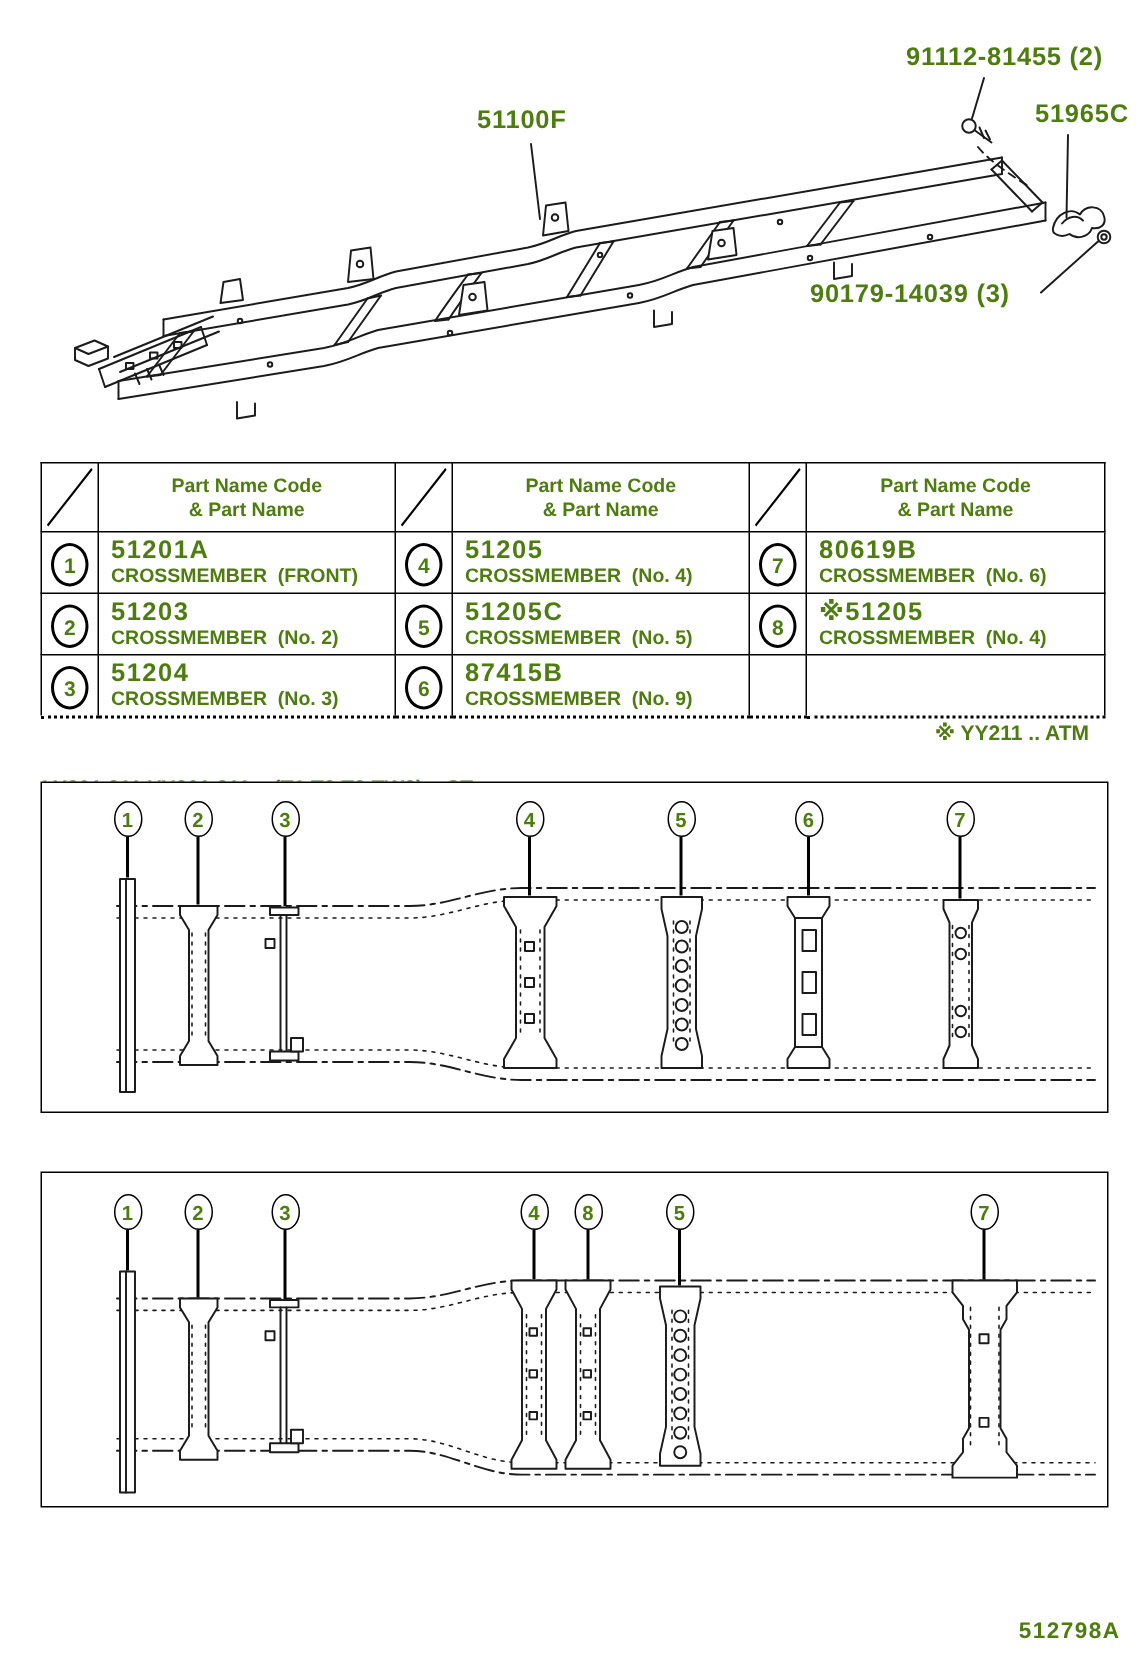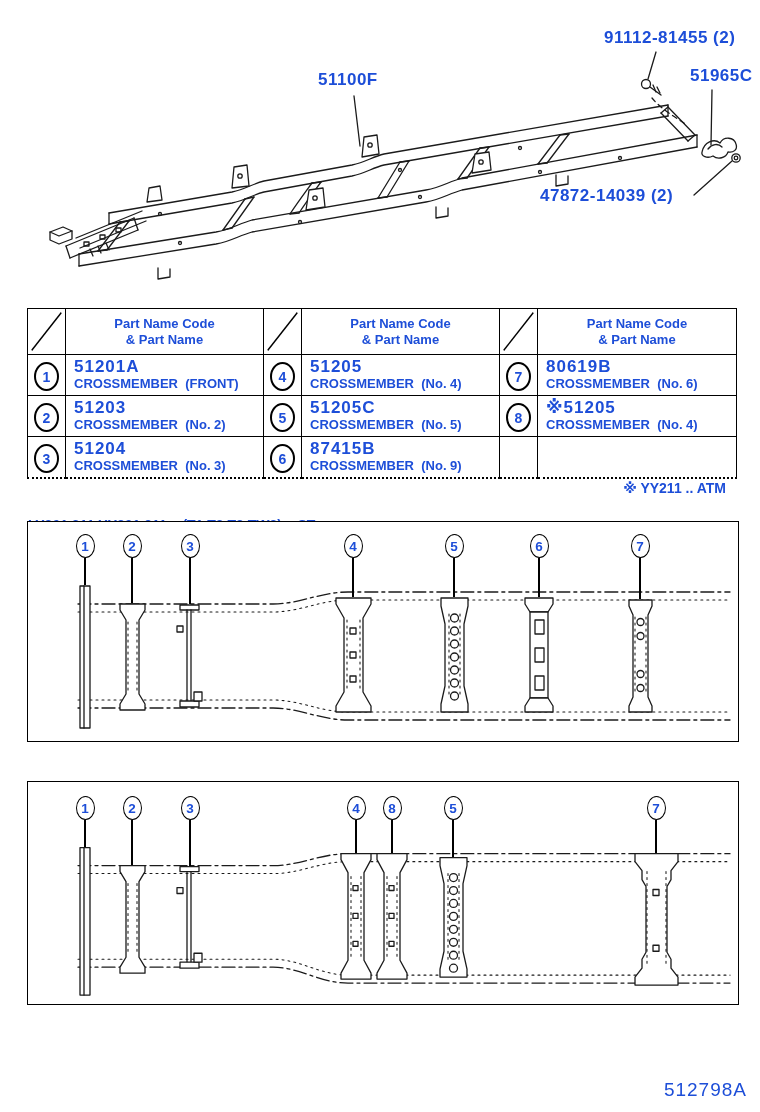--- a/index.html
+++ b/index.html
@@ -1,17 +1,17 @@
 <!DOCTYPE html>
 <html><head>
 <meta charset="utf-8">
 <style>
   html,body{margin:0;padding:0;background:#fff;}
   .page{position:relative;width:760px;height:1112px;background:#fff;overflow:hidden;
-        font-family:"Liberation Sans",sans-serif;color:#1d4ed8;}
+        font-family:"Liberation Sans",sans-serif;color:#4d7c0f;}
   svg.lineart{position:absolute;}
   svg.lineart *{stroke:#1b1b1b;fill:none;stroke-width:1.3;stroke-linejoin:round;stroke-linecap:round;}
   svg.lineart .dash{stroke-dasharray:13 4 3 4;}
   svg.lineart .dot{stroke-dasharray:2 4;stroke-width:1.05;}
   svg.lineart .wh{fill:#fff;}
   svg.lineart .dsh2{stroke-dasharray:5 4;}
 
   .ill-label{position:absolute;font-weight:bold;font-size:17px;letter-spacing:.5px;white-space:nowrap;
              font-family:"Liberation Sans","DejaVu Sans",sans-serif;}
 
@@ -36,21 +36,21 @@
   .dbox{position:absolute;left:27px;width:710px;border:1.5px solid #000;background:#fff;}
   #d1{top:521px;height:219px;}
   #d2{top:781px;height:222px;}
   .dbox svg{left:0;top:0;width:100%;height:100%;}
   .callout{position:absolute;display:flex;flex-direction:column;align-items:center;width:21px;}
   #d1 .callout{top:12px;} #d2 .callout{top:14px;}
   .co-num{width:19px;height:24px;border:1.7px solid #000;border-radius:50%;box-sizing:border-box;
           display:flex;align-items:center;justify-content:center;font-size:13.5px;font-weight:bold;background:#fff;}
   .co-stem{width:1.5px;background:#000;}
 
-  .fcode{position:absolute;top:1079px;right:13px;font-weight:normal;font-size:19px;letter-spacing:1px;}
+  .fcode{position:absolute;top:1079px;right:13px;font-weight:bold;font-size:15px;letter-spacing:1px;}
 </style>
 </head>
 <body>
 
 <div class="page">
 
   <svg class="lineart" style="left:0;top:6px" width="760" height="300" viewBox="0 0 760 300">
 
     <path d="M109,207 L232,186 C246,183 252,178 264,175 L352,159 C366,156 372,151 384,148 L668,99"></path>
     <path d="M109,218 L232,197 C246,194 252,189 264,186 L352,170 C366,167 372,162 384,159 L668,110"></path>
@@ -153,21 +153,21 @@
 
     <line x1="354" y1="90" x2="360" y2="140"></line>
     <line x1="656" y1="46" x2="648" y2="73"></line>
     <line x1="712" y1="84" x2="711" y2="139"></line>
     <line x1="694" y1="189" x2="732" y2="155"></line>
   </svg>
 
   <div class="ill-label" style="left:604px;top:28px">91112-81455 (2)</div>
   <div class="ill-label" style="left:318px;top:70px">51100F</div>
   <div class="ill-label" style="left:690px;top:66px">51965C</div>
-  <div class="ill-label" style="left:540px;top:186px">47872-14039 (2)</div>
+  <div class="ill-label" style="left:540px;top:186px">90179-14039 (3)</div>
 
   <table class="parts">
     <colgroup>
       <col style="width:38px">
         <col style="width:198px">
       <col style="width:38px">
         <col style="width:198px">
       <col style="width:38px">
         <col style="width:199px">
     </colgroup>

